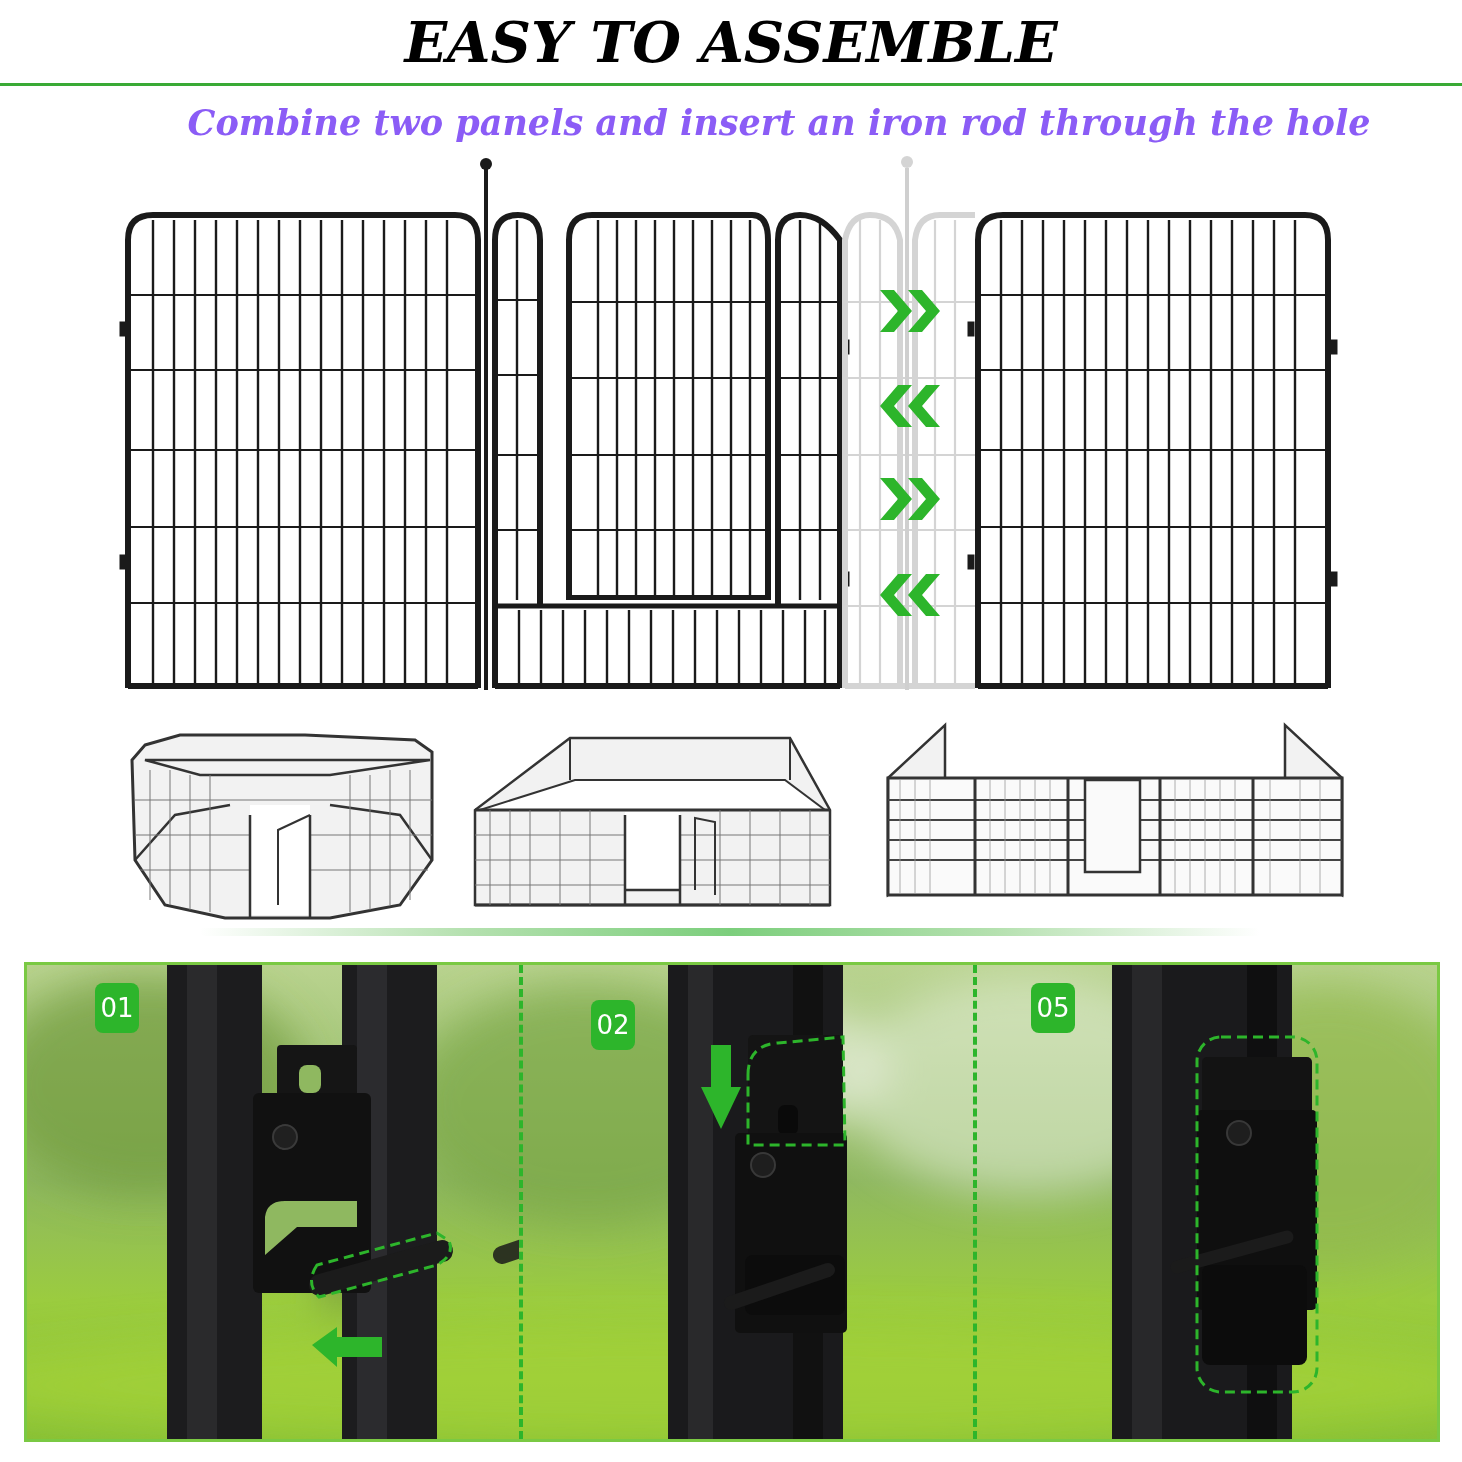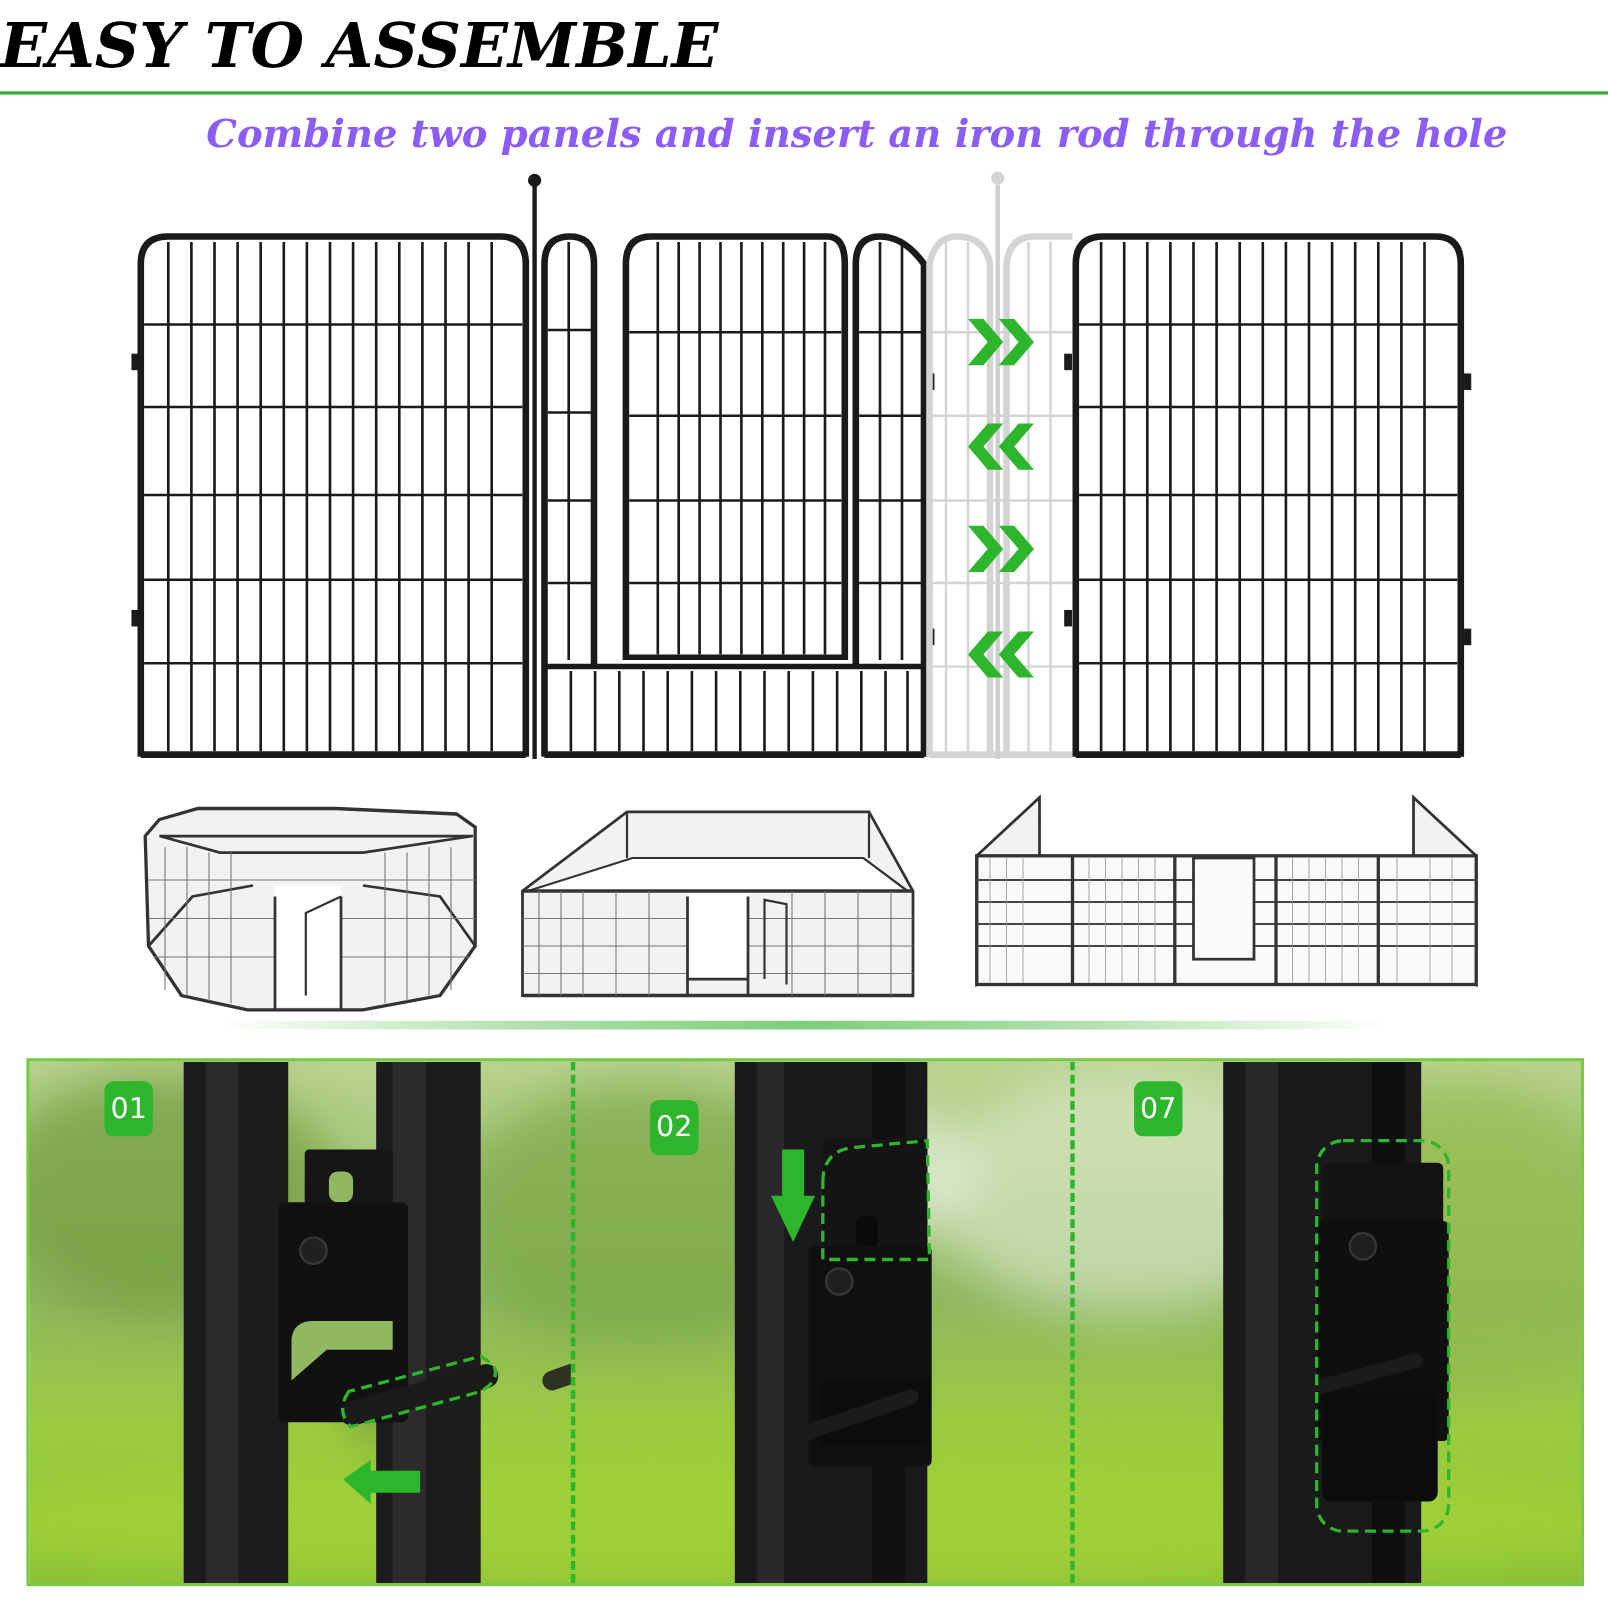--- a/index.html
+++ b/index.html
@@ -1,20 +1,20 @@
 <!DOCTYPE html>
 <html><head>
 <meta charset="utf-8">
 <style>
   * { box-sizing: border-box; margin: 0; padding: 0; }
   html, body { width: 1462px; height: 1462px; background: #ffffff; overflow: hidden; }
   body { position: relative; font-family: "DejaVu Serif", serif; }
 
   .title {
-    position: absolute; left: 0; top: 6px; width: 1462px; text-align: left;
+    position: absolute; left: 0; top: 6px; width: 1462px; text-align: center;
     font-family: "DejaVu Serif", serif; font-weight: bold; font-style: italic;
     font-size: 56px; letter-spacing: 0px; color: #000; line-height: 72px;
   }
   .title-rule { position: absolute; left: 0; top: 83px; width: 1462px; height: 3px; background: #3aaa35; }
   .subtitle {
     position: absolute; left: 0; top: 100px; width: 1462px; text-align: center;
     font-family: "DejaVu Serif", serif; font-weight: bold; font-style: italic;
     font-size: 35px; color: #8b5cf6; line-height: 46px; margin-left: 48px;
   }
 
@@ -383,21 +383,21 @@
       </g>
       <path d="M225 110 Q225 80 255 78 L320 72 L322 180 L225 180 Z" fill="none" stroke="#2db52b" stroke-width="3" stroke-dasharray="10 6"></path>
       <g fill="#2db52b">
         <polygon points="188,80 208,80 208,122 218,122 198,164 178,122 188,122"></polygon>
       </g>
     </svg>
   </div>
   <div class="step-sep" style="left:946px;"></div>
 
   <div class="step" style="left:950px; width:466px;">
-    <div class="step-badge" style="left:54px;">07</div>
+    <div class="step-badge" style="left:54px;">05</div>
     <svg width="466" height="480" style="position:absolute;left:0;top:0;" xmlns="http://www.w3.org/2000/svg">
       <g>
         <rect x="135" y="0" width="180" height="480" fill="#1a1a1c"></rect>
         <rect x="155" y="0" width="30" height="480" fill="#28282a"></rect>
         <rect x="270" y="0" width="30" height="480" fill="#0f0f10"></rect>
       </g>
       <g>
         <rect x="225" y="92" width="110" height="60" rx="5" fill="#131313"></rect>
         <rect x="220" y="145" width="120" height="200" rx="5" fill="#0f0f0f"></rect>
         <circle cx="262" cy="168" r="12" fill="#1e1e1e" stroke="#383838" stroke-width="2"></circle>

